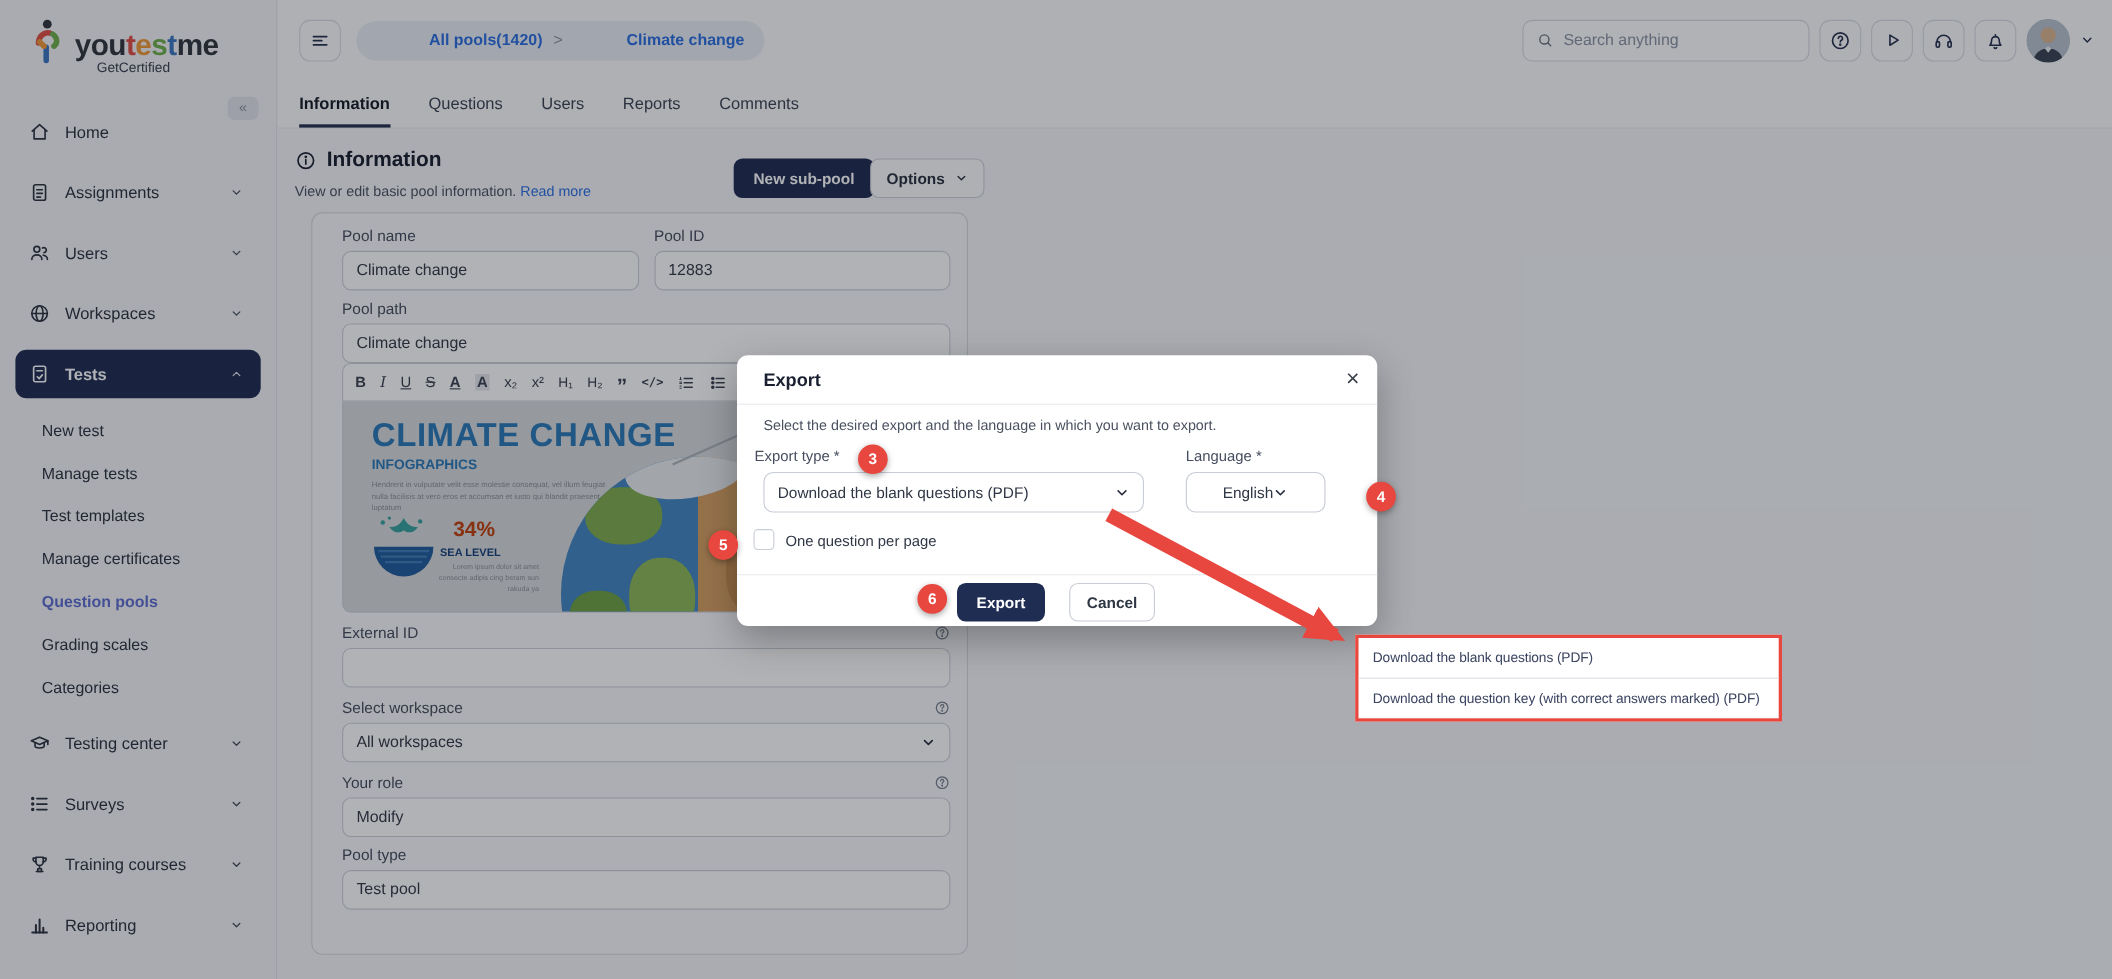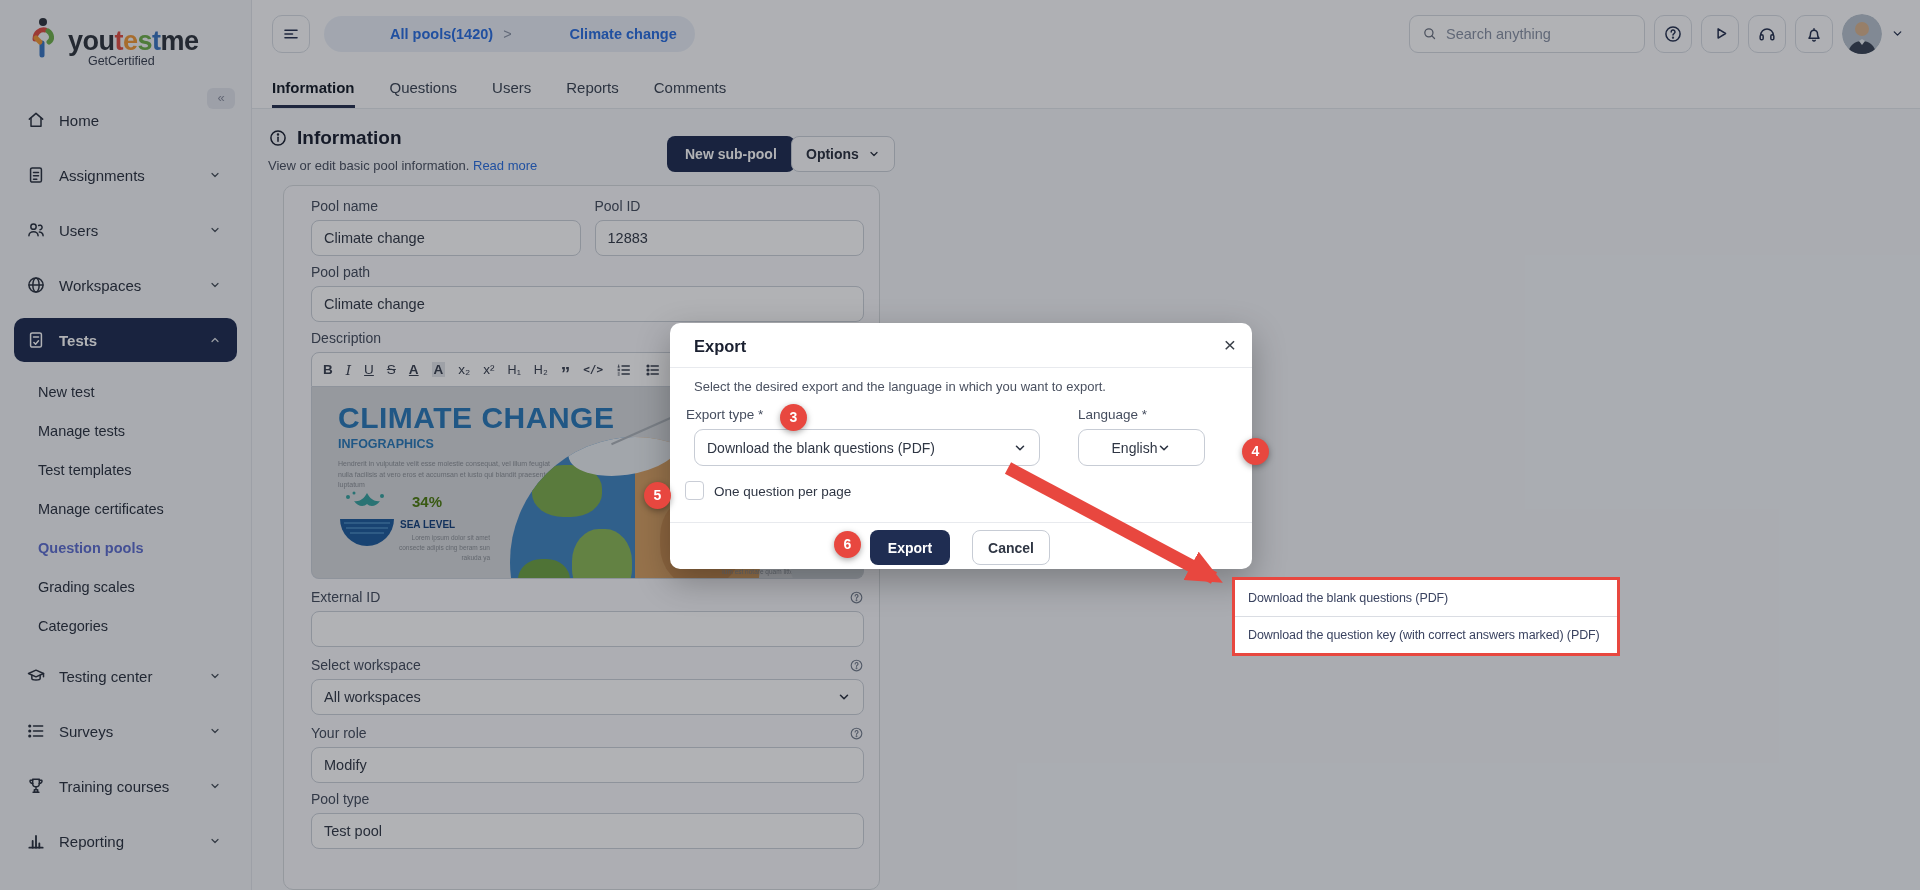--- a/index.html
+++ b/index.html
@@ -28,21 +28,21 @@
   .nav-lower{margin-top:8px;}
 
   
   .main{flex:1;display:flex;flex-direction:column;background:#f5f7fa;}
   .topbar{height:73px;background:#fcfdfe;display:flex;align-items:center;padding:0 16px 0 20px;gap:14px;}
   .icon-btn{width:38px;height:38px;border:1px solid #d8dce3;border-radius:10px;background:#fcfdfe;display:flex;align-items:center;justify-content:center;color:#273250;}
   .breadcrumb{height:36px;background:#e9eef7;border-radius:18px;display:flex;align-items:center;padding:0 18px;gap:10px;font-size:14.5px;font-weight:600;}
   .breadcrumb .lnk{color:var(--blue);margin-left:48px;}
   .breadcrumb .sep{color:#8a93a5;font-weight:400;}
   .topbar-right{margin-left:auto;display:flex;align-items:center;gap:9px;}
-  .search{width:236px;height:38px;border:1px solid #d6dae1;border-radius:9px;background:#fff;display:flex;align-items:center;padding:0 12px;gap:9px;color:#6b7280;}
+  .search{width:261px;height:38px;border:1px solid #d6dae1;border-radius:9px;background:#fff;display:flex;align-items:center;padding:0 12px;gap:9px;color:#6b7280;}
   .search input{border:none;outline:none;width:100%;font-size:14.5px;color:#3a4150;background:transparent;}
   .search input::placeholder{color:#8a93a5;}
   .avatar{width:40px;height:40px;border-radius:50%;overflow:hidden;flex:0 0 40px;}
   .caret{color:#273250;}
 
   .tabbar{height:44px;background:#fcfdfe;border-bottom:1px solid #e4e7ec;display:flex;align-items:stretch;padding-left:20px;gap:35px;}
   .tab{display:flex;align-items:center;font-size:15px;color:#3c4554;border-bottom:3px solid transparent;padding-top:2px;}
   .tab.active{color:#161c28;font-weight:700;border-bottom-color:#273250;}
 
   .content{flex:1;position:relative;padding:18px 0 0 16px;background:#f5f7fa;}
@@ -69,21 +69,21 @@
   .ti.s{text-decoration:line-through}.ti.fc{text-decoration:underline;font-weight:600}
   .ti.hl{background:#e3e6ea;padding:0 2px;font-weight:600}
   .ti.h{font-weight:400;font-size:12.5px}
   .ti.q{font-size:19px;font-weight:800;line-height:8px;padding-top:8px}
   .ti.code{font-family:"DejaVu Sans Mono",monospace;font-size:11px;font-weight:700}
 
   .editor{position:relative;height:192px;border:1px solid #ccd1d9;border-top:none;border-radius:0 0 8px 8px;background:#d7dadd;overflow:hidden;}
   .ig-title{position:absolute;left:26px;top:14px;font-size:30px;font-weight:800;color:#2a7ab8;letter-spacing:.5px;}
   .ig-sub{position:absolute;left:26px;top:50px;font-size:12.5px;font-weight:800;color:#2a7ab8;}
   .ig-body{position:absolute;left:26px;top:72px;width:215px;font-size:7px;line-height:1.5;color:#8d9298;}
-  .ig-stat{position:absolute;left:100px;top:106px;font-size:15px;font-weight:600;color:#4d7c0f;text-align:center;}
+  .ig-stat{position:absolute;left:100px;top:106px;font-size:19px;font-weight:600;color:#c2410c;text-align:center;}
   .ig-statlbl{position:absolute;left:88px;top:132px;font-size:10px;font-weight:800;color:#15427c;}
   .ig-statbody{position:absolute;left:82px;top:146px;width:96px;font-size:6.5px;line-height:1.5;color:#8d9298;text-align:right;}
   .whale{position:absolute;left:22px;top:102px;}
   .globe{position:absolute;left:198px;top:50px;width:250px;height:250px;border-radius:50%;background:linear-gradient(90deg,#4286c2 0 50%,#d8a164 50% 100%);overflow:hidden;}
   .blob{position:absolute;border-radius:45%;}
   .gb1{left:22px;top:28px;width:70px;height:52px;background:#7fae4e;}
   .gb2{left:62px;top:92px;width:60px;height:72px;background:#8db958;}
   .gb3{left:8px;top:122px;width:52px;height:46px;background:#6fa344;}
   .gb4{left:150px;top:58px;width:82px;height:92px;background:#c98e52;}
   .gb5{left:168px;top:8px;width:62px;height:52px;background:#e3b277;}
@@ -353,21 +353,20 @@
             <input class="f-input" readonly="" value="Climate change" style="">
           </div>
           <div>
             <div class="f-label first">Pool ID</div>
             <input class="f-input" readonly="" value="12883" style="">
           </div>
         </div>
         <div class="f-label">Pool path</div>
         <input class="f-input" readonly="" value="Climate change" style="">
 
-        <div class="f-label">Description</div>
         <div class="rte-toolbar">
           <span class="ti b">B</span>
           <span class="ti i">I</span>
           <span class="ti u">U</span>
           <span class="ti s">S</span>
           <span class="ti fc">A</span>
           <span class="ti hl">A</span>
           <span class="ti">x₂</span>
           <span class="ti">x²</span>
           <span class="ti h">H₁</span>

